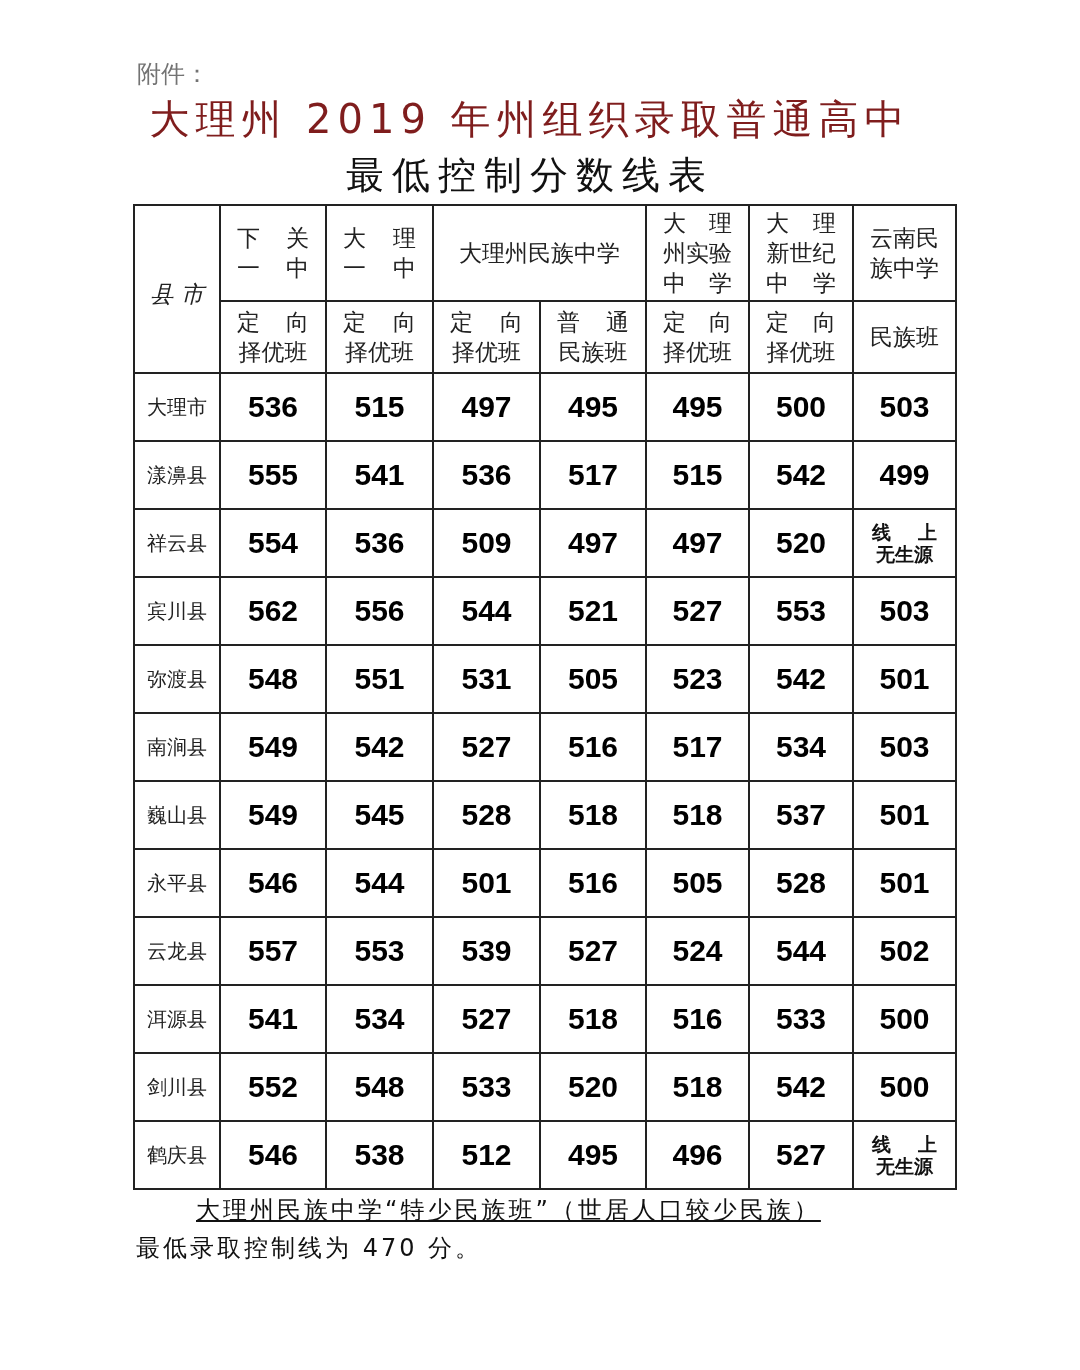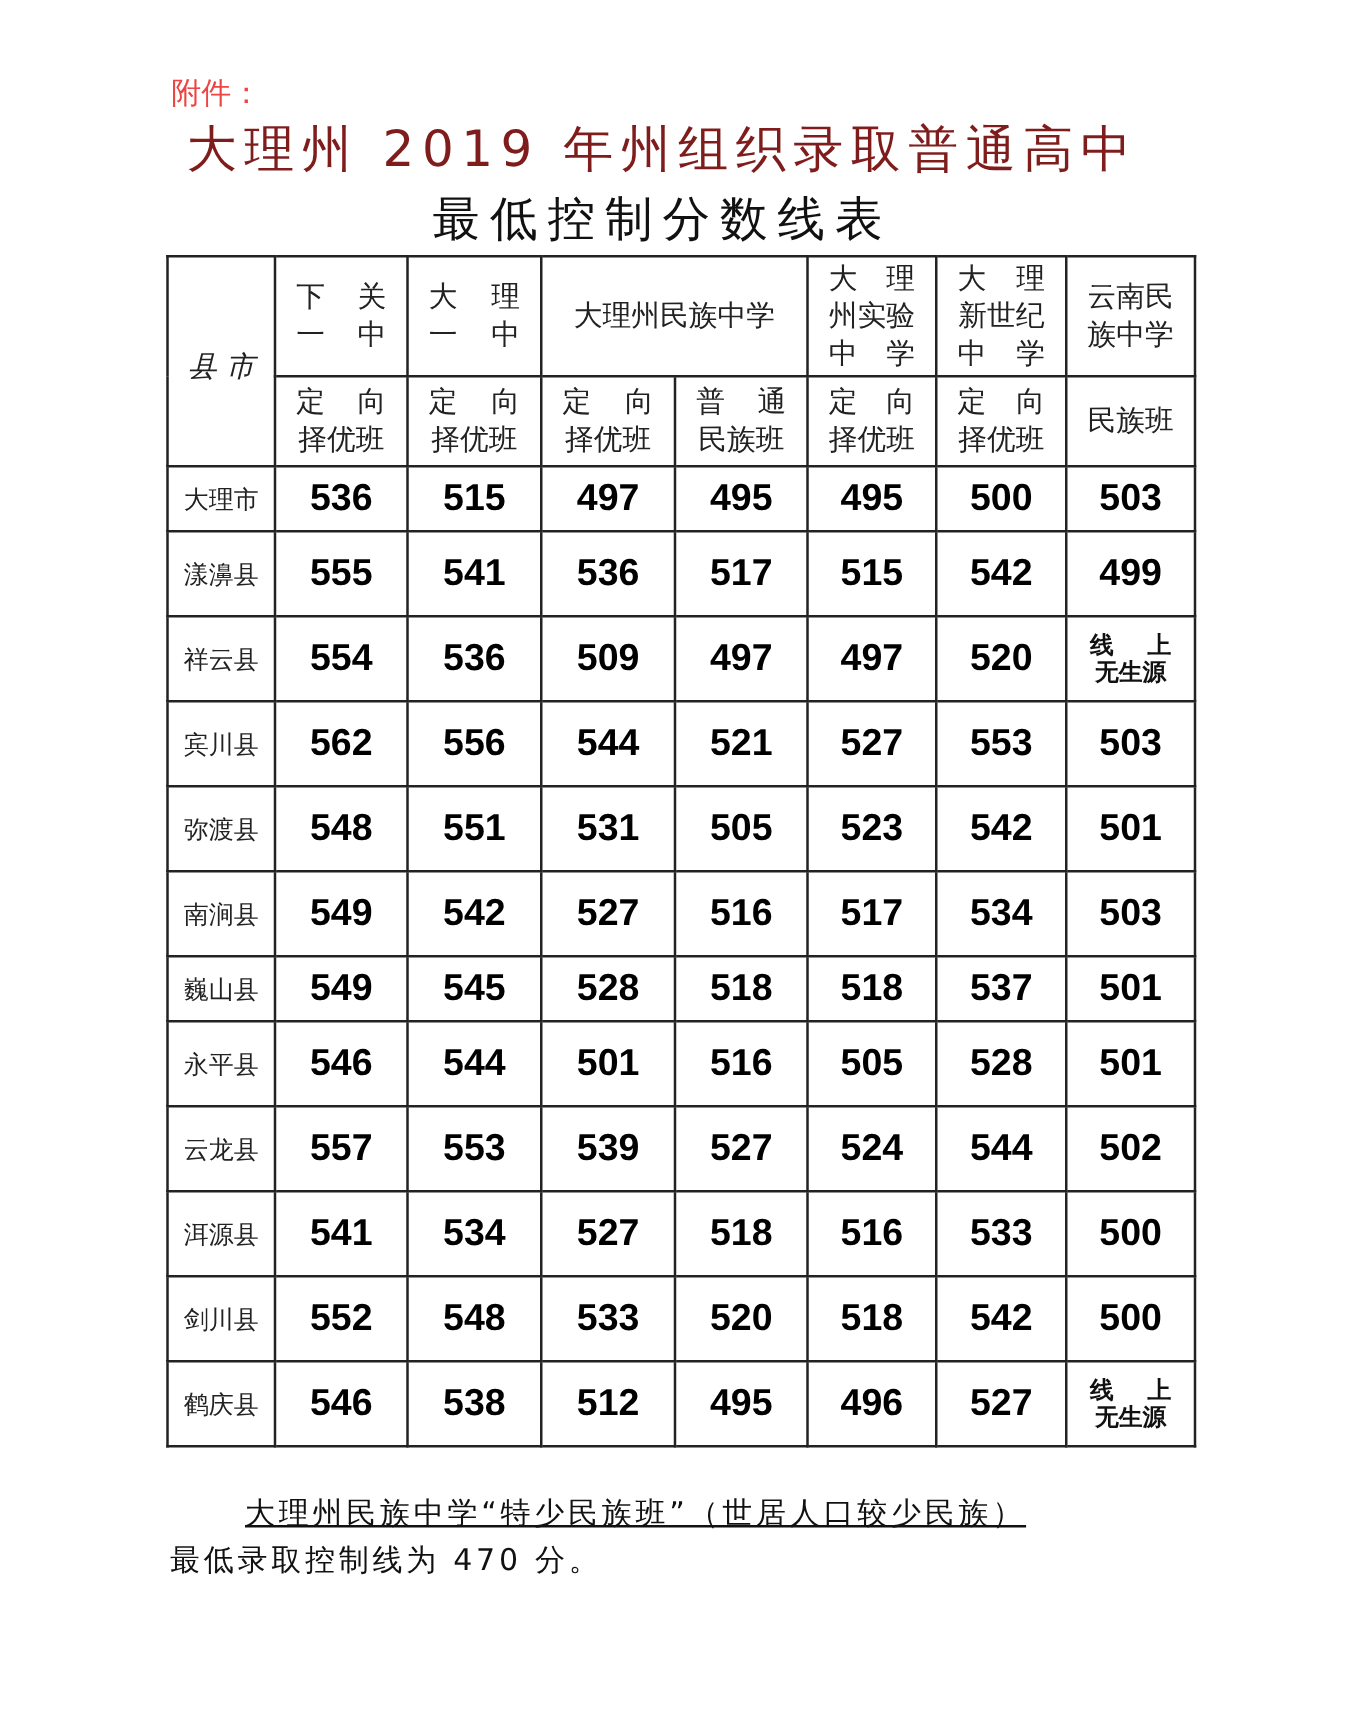--- a/index.html
+++ b/index.html
@@ -1,18 +1,18 @@
 <!DOCTYPE html>
 <html><head>
 <meta charset="utf-8">
 <style>
   html, body { margin:0; padding:0; background:#fff; }
   body { width:1080px; height:1370px; position:relative; overflow:hidden; color:#111;
          font-family: "DejaVu Sans", "Liberation Sans", sans-serif; }
-  .attach { position:absolute; left:137px; top:58px; font-size:24px; font-family:Liberation Sans, sans-serif; color:#ef4444; }
+  .attach { position:absolute; left:137px; top:58px; font-size:24px; font-family:Liberation Sans, sans-serif; color:#737373; }
   .title1 { position:absolute; left:0; width:1060px; top:92px; text-align:center; font-size:40px; letter-spacing:6px; color:#7f1d1d; }
   .title2 { position:absolute; left:0; width:1060px; top:150px; text-align:center; font-size:38px; letter-spacing:8px; color:#111; }
   table.grid { position:absolute; left:133px; top:204px; border-collapse:collapse; table-layout:fixed; }
   table.grid td { border:2px solid #222; padding:0; text-align:center; vertical-align:middle; }
   .hdr { font-family:"DejaVu Serif", serif; font-size:23px; line-height:30px; color:#222; }
   .hdr .spread { display:flex; justify-content:space-between; padding:0 16px; }
   .county { font-family:"DejaVu Serif", serif; font-size:20px; color:#222; }
   .score { font-family:"Liberation Sans", sans-serif; font-weight:bold; font-size:30px; color:#000; }
   .note-cell { font-family:"DejaVu Sans", sans-serif; font-weight:bold; font-size:19px; line-height:22px; }
   .note-cell .l1 { display:flex; justify-content:space-between; padding:0 18px; }
@@ -130,21 +130,21 @@
           <div class="spread">
             <span>定</span>
             <span>向</span>
           </div>
           <div>择优班</div>
         </td>
         <td class="hdr">
           <div>民族班</div>
         </td>
       </tr>
-      <tr style="height: 52px;">
+      <tr style="height: 68px;">
         <td class="county">大理市</td>
         <td class="score">536</td>
         <td class="score">515</td>
         <td class="score">497</td>
         <td class="score">495</td>
         <td class="score">495</td>
         <td class="score">500</td>
         <td class="score">503</td>
       </tr>
       <tr style="height: 68px;">
@@ -196,21 +196,21 @@
       <tr style="height: 68px;">
         <td class="county">南涧县</td>
         <td class="score">549</td>
         <td class="score">542</td>
         <td class="score">527</td>
         <td class="score">516</td>
         <td class="score">517</td>
         <td class="score">534</td>
         <td class="score">503</td>
       </tr>
-      <tr style="height: 52px;">
+      <tr style="height: 68px;">
         <td class="county">巍山县</td>
         <td class="score">549</td>
         <td class="score">545</td>
         <td class="score">528</td>
         <td class="score">518</td>
         <td class="score">518</td>
         <td class="score">537</td>
         <td class="score">501</td>
       </tr>
       <tr style="height: 68px;">

